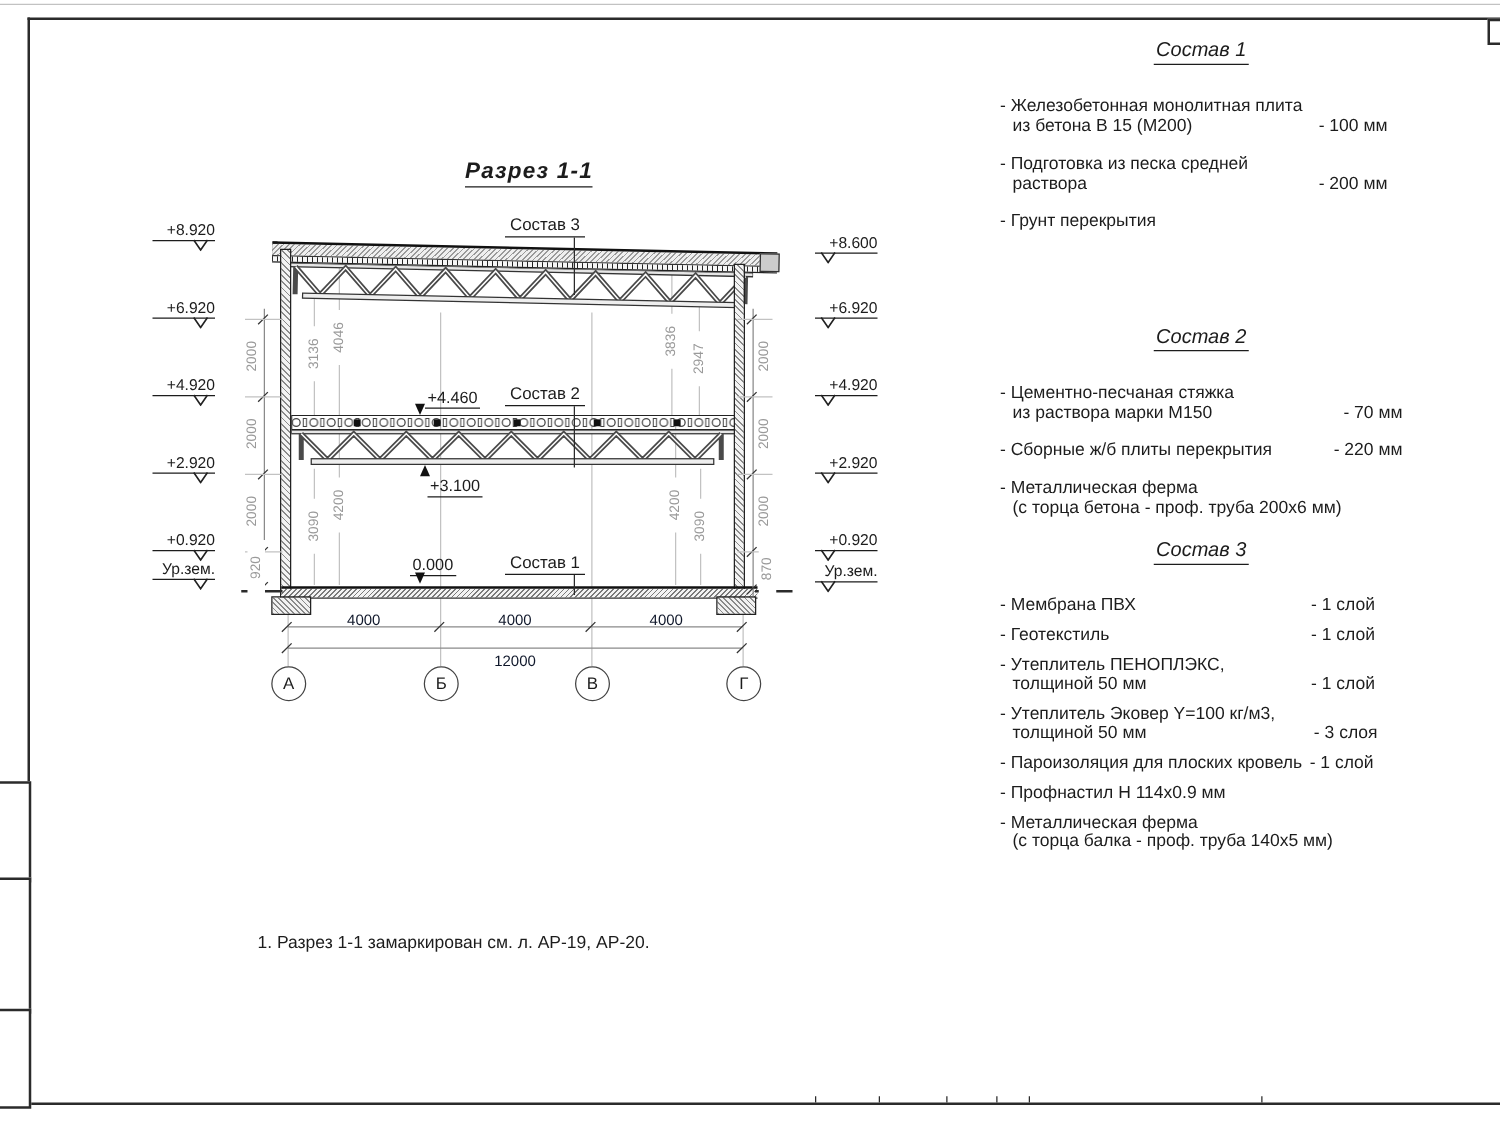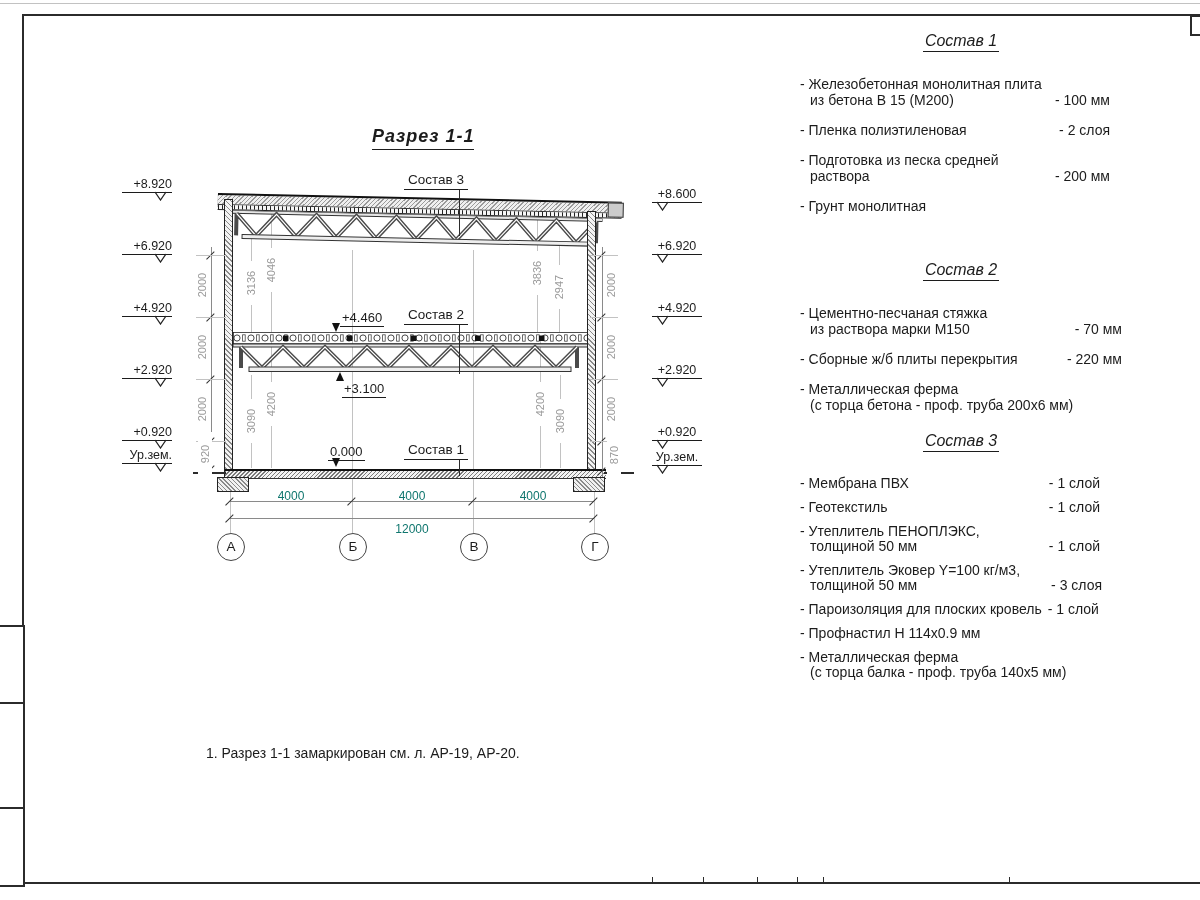--- a/index.html
+++ b/index.html
@@ -12,35 +12,35 @@
   .faint{background:#c2c2c2;}
   .soft{background:#8a8a8a;}
   .box{position:absolute;border:2px solid #2b2b2b;background:#fff;}
   
   .title{position:absolute;font-size:18px;font-style:italic;font-weight:bold;
          border-bottom:1.5px solid #1c1c1c;padding-bottom:2px;letter-spacing:1px;}
   
   .lvl{position:absolute;width:50px;font-size:12.5px;}
   .lvl .t{display:block;border-bottom:1px solid #1c1c1c;padding-bottom:1px;}
   .lvl-left{text-align:right;}
-  .lvl-right{text-align:center;}
+  .lvl-right{text-align:right;}
   .lvl svg{position:absolute;top:14px;}
   .lvl-left svg{right:5px;}
   .lvl-right svg{left:4px;}
   
   .ilvl{position:absolute;font-size:13px;border-bottom:1px solid #1c1c1c;padding:0 2px 1px 2px;}
   .arr-down{position:absolute;width:0;height:0;border-left:4px solid transparent;
             border-right:4px solid transparent;border-top:9px solid #111;}
   .arr-up{position:absolute;width:0;height:0;border-left:4px solid transparent;
           border-right:4px solid transparent;border-bottom:9px solid #111;}
   
   .leader-lbl{position:absolute;width:64px;text-align:center;font-size:13.5px;
               border-bottom:1px solid #1c1c1c;padding-bottom:2px;}
   
-  .dim{position:absolute;color:#0f766e;font-size:12px;text-align:center;width:60px;}
+  .dim{position:absolute;color:#0f172a;font-size:12px;text-align:center;width:60px;}
   .rdim{position:absolute;color:#9a9a9a;font-size:11px;text-align:center;width:44px;
         transform:rotate(-90deg);background:#fff;line-height:14px;}
   .tick{position:absolute;width:11px;height:1.3px;background:#333;transform:rotate(-45deg);}
   
   .axis-c{position:absolute;width:26px;height:26px;border:1.2px solid #444;border-radius:50%;
           text-align:center;line-height:26px;font-size:13.5px;background:#fff;}
   
   .wall{position:absolute;width:7px;border:1px solid #222;
         background:repeating-linear-gradient(45deg,#8a8a8a 0 1px,#f3f3f3 1px 3.5px);}
   .gslab{position:absolute;border-top:2px solid #111;border-bottom:1px solid #333;
@@ -293,35 +293,28 @@
   <div class="chead"><span>Состав 1</span></div>
   <div class="crow">
     <div class="clbl">
         <span>- Железобетонная  монолитная плита</span>
         <span class="l2">из бетона В 15 (М200)</span>
       </div>
     <div class="cval" style="padding-right:12px;text-align:center;">- 100 мм</div>
   </div>
   <div class="crow">
     <div class="clbl">
-        <span>- Пленка полиэтиленовая</span>
-        <span class="l2"></span>
-      </div>
-    <div class="cval" style="padding-right:12px;">-  2 слоя</div>
-  </div>
-  <div class="crow">
-    <div class="clbl">
         <span>- Подготовка из песка средней</span>
         <span class="l2">раствора</span>
       </div>
     <div class="cval" style="padding-right:12px;">- 200 мм</div>
   </div>
   <div class="crow">
     <div class="clbl">
-        <span>- Грунт монолитная</span>
+        <span>- Грунт перекрытия</span>
         <span class="l2"></span>
       </div>
     <div class="cval"></div>
   </div>
 </div>
 
 <div class="comp" style="top:261px;">
   <div class="chead"><span>Состав 2</span></div>
   <div class="crow">
     <div class="clbl">

